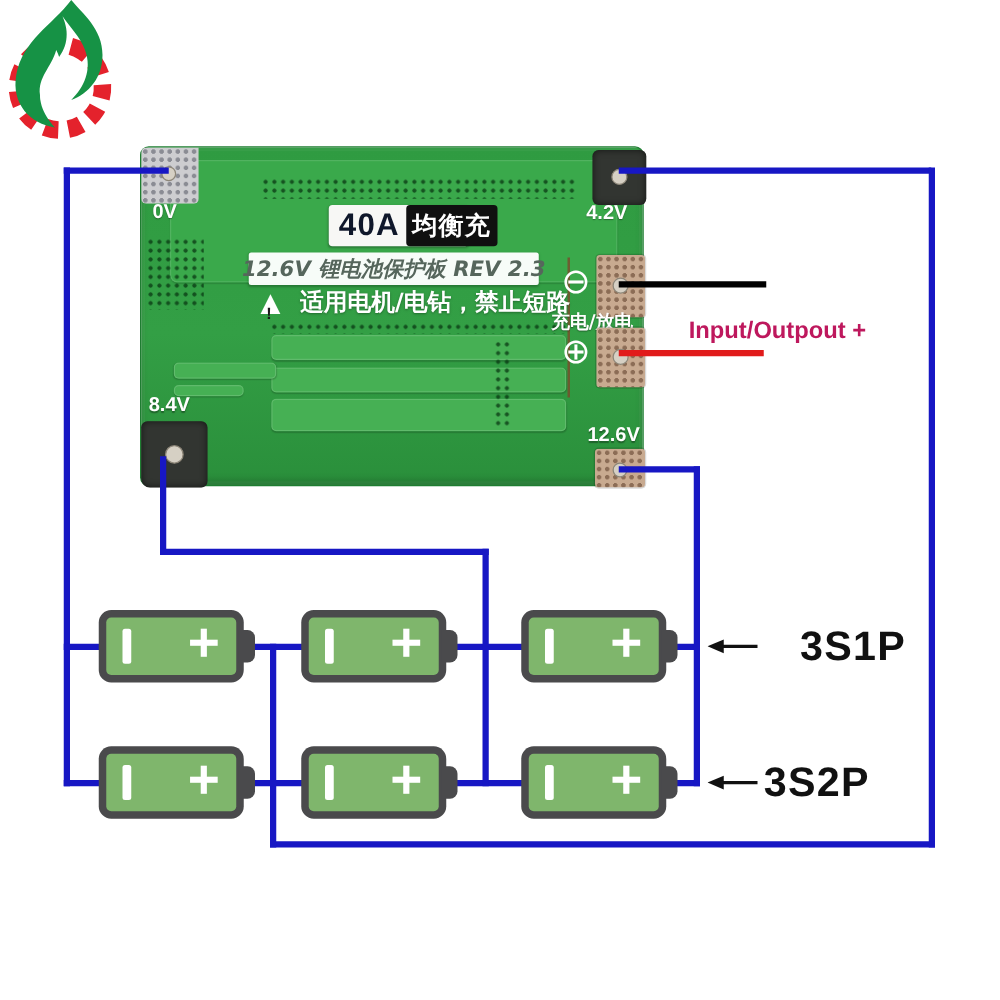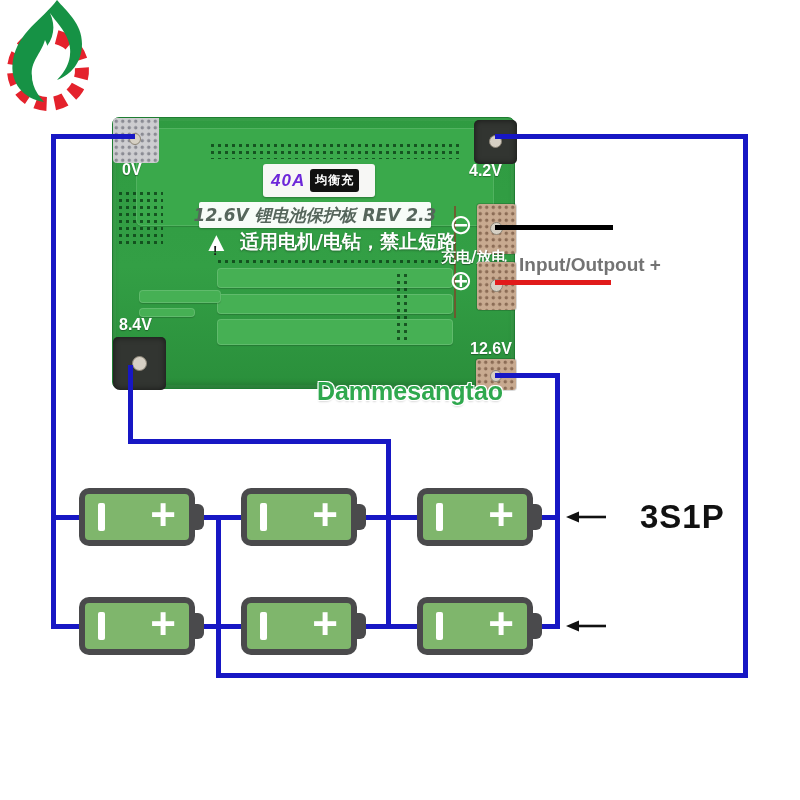--- a/index.html
+++ b/index.html
@@ -27,22 +27,22 @@
   .pad-silver { position:absolute; background-color:#cdcdd0;
                 background-image:radial-gradient(circle, rgba(110,112,122,0.7) 1.6px, transparent 2px);
                 background-size:6.5px 6.5px; border-radius:4px 0 4px 4px; }
   .pad-dark { position:absolute; background:#323531; border-radius:5px; box-shadow: inset 0 0 6px rgba(0,0,0,0.6); }
   .hole { position:absolute; background:#d6d0c4; border-radius:50%; border:1px solid #8d8678; }
   .pcb-label { position:absolute; color:#ffffff; font-size:16px; font-weight:bold; text-shadow:0 1px 1px rgba(0,0,0,0.35); }
 
   .amp-box { position:absolute; left:150px; top:46px; width:112px; height:33px; background:#f7f7f5;
              border-radius:3px; display:flex; align-items:center; padding-left:8px;
              box-shadow:0 1px 2px rgba(0,0,0,0.3); }
-  .amp-val { font-style:italic; font-weight:bold; font-size:17px; color:#6d28d9; letter-spacing:1px; }
-  .amp-tag { margin-left:5px; background:#101010; color:#fff; border-radius:3px; font-size:12px;
+  .amp-val { font-weight:bold; font-size:25px; color:#0f172a; letter-spacing:1px; }
+  .amp-tag { margin-left:5px; background:#101010; color:#fff; border-radius:3px; font-size:20px;
              font-weight:bold; padding:3px 5px; letter-spacing:1px; white-space:nowrap; }
   .title-strip { position:absolute; left:86px; top:84px; width:232px; height:26px; background:rgba(255,255,255,0.96);
                  border-radius:2px; display:flex; align-items:center; justify-content:center;
                  font-size:17px; font-weight:600; color:#56665c; white-space:nowrap;
                  box-shadow:0 1px 2px rgba(0,0,0,0.25); }
   .warn-row { position:absolute; left:90px; top:110px; display:flex; align-items:center; gap:9px; }
   .warn-tri { position:relative; width:28px; height:28px; color:#ffffff; font-size:27px; line-height:28px; }
   .warn-excl { position:absolute; left:10px; top:9px; font-size:13px; font-weight:bold; color:#1a1a1a; }
   .warn-text { color:#ffffff; font-size:19px; font-weight:bold; text-shadow:0 1px 2px rgba(0,0,0,0.35); white-space:nowrap; }
   .circ-sym { position:absolute; color:#ffffff; font-size:28px; line-height:28px; font-family:"DejaVu Sans", sans-serif; }
@@ -158,24 +158,23 @@
     </div>
     <div class="charge-label" style="font-family:'DejaVu Sans', sans-serif;">充电/放电</div>
     <span class="circ-sym" style="left:336px; top:149px;">⊕</span>
     <div class="pad-tan" style="left:364px; top:144px; width:39px; height:48px;">
       <div class="hole" style="left:13px; top:17px; width:13px; height:13px;"></div>
     </div>
   </div>
 
   <div class="io-wire" style="left:495px; top:225px; width:118px; background:#000000;"></div>
   <div class="io-wire" style="left:495px; top:280px; width:116px; background:#e11b1b;"></div>
-  <div class="io-label" style="left:519px; top:254px; color:#737373;">Input/Outpout +</div>
+  <div class="io-label" style="left:551px; top:254px; color:#be185d;">Input/Outpout +</div>
 
   <div class="watermark">
-    <div class="wm2">Dammesangtao</div>
   </div>
 
   <div class="battery" style="left:79px; top:488px;">
     <div class="battery-inner">
         <span class="term-bar"></span>
         <span class="term-plus">+</span>
       </div>
     <div class="nub"></div>
   </div>
   <div class="battery" style="left:241px; top:488px;">
@@ -220,15 +219,16 @@
       <line x1="40" y1="7" x2="11" y2="7" stroke="#111" stroke-width="2.6"></line>
       <polygon points="0,7 13,1.5 13,12.5" fill="#111"></polygon>
     </svg>
     <span class="pack-text">3S1P</span>
   </div>
   <div class="pack-row" style="left:566px; top:606px; height:40px;">
     <svg width="42" height="14" viewBox="0 0 42 14">
       <line x1="40" y1="7" x2="11" y2="7" stroke="#111" stroke-width="2.6"></line>
       <polygon points="0,7 13,1.5 13,12.5" fill="#111"></polygon>
     </svg>
+    <span class="pack-text">3S2P</span>
   </div>
 
 </div>
 
 </body></html>

